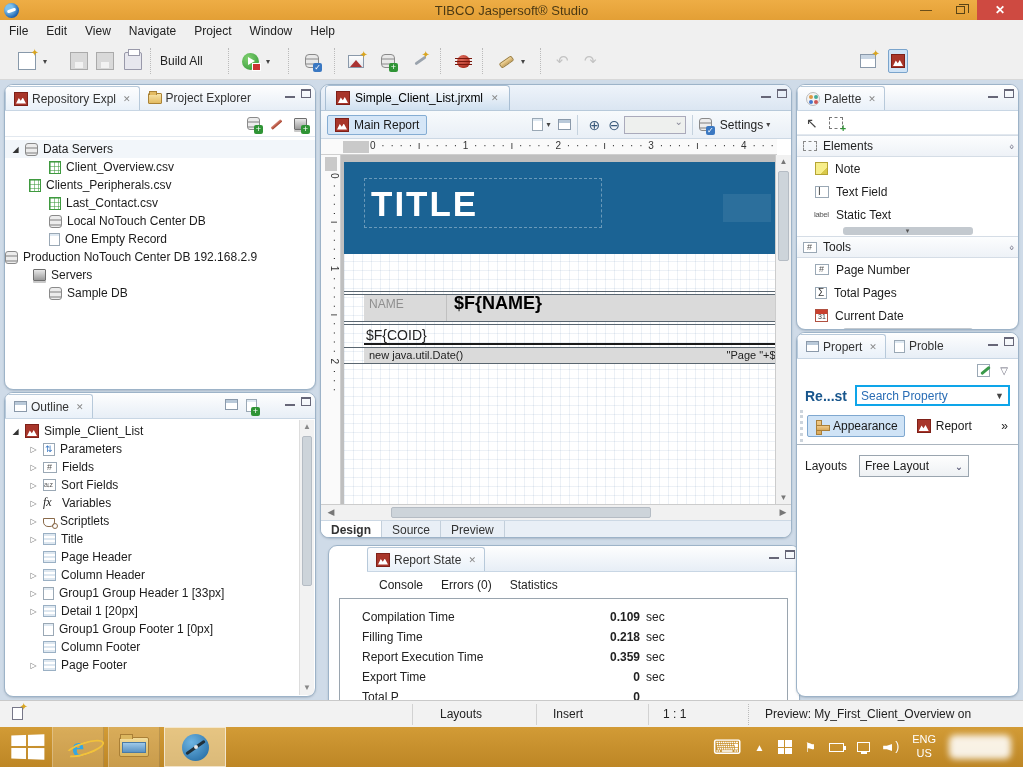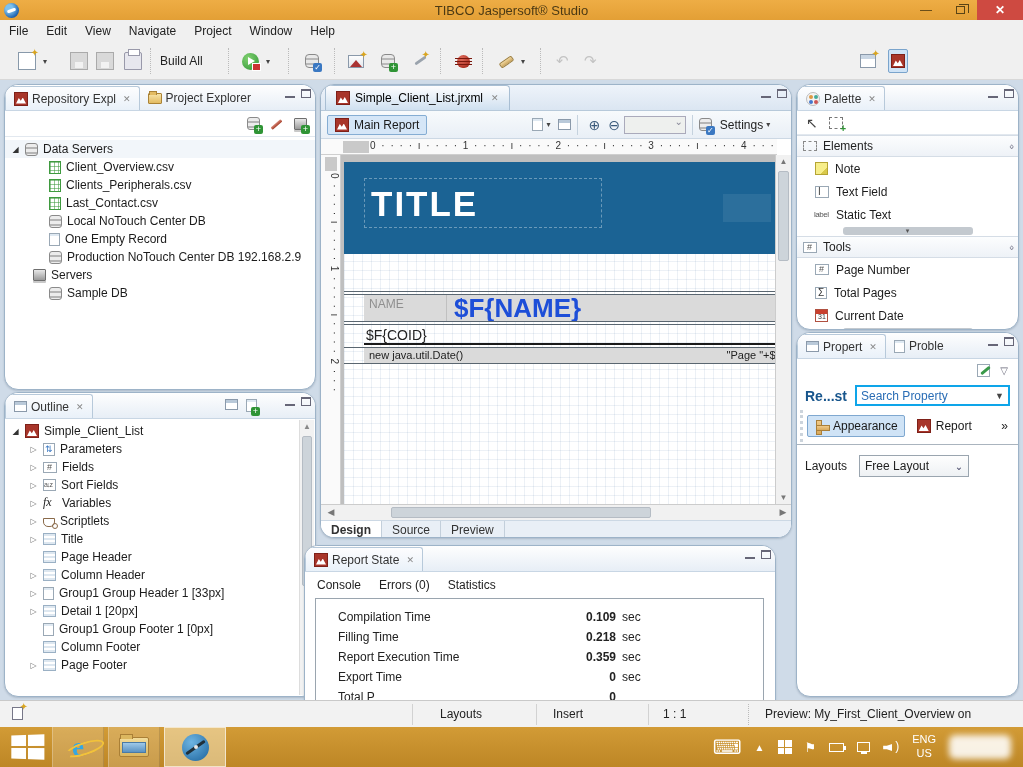--- a/index.html
+++ b/index.html
@@ -52,21 +52,21 @@
   .persp-table::before{ content:""; position:absolute; left:0; top:0; right:0; height:4px; background:#c9d6e4; }
   .persp-table::after{ content:"✦"; position:absolute; right:-5px; top:-7px; color:#d9a520; font-size:10px; }
   .persp-active { border:1px solid #7aa4cc; background:#cfe3f6; padding:2px; border-radius:2px; }
 
   
   .jicon { width:14px; height:14px; background:#a8352a; border:1px solid #7e2018; position:relative; display:inline-block; flex:0 0 auto; }
   .jicon::after { content:""; position:absolute; left:1px; bottom:1px; width:10px; height:6px; background:#fff;
     clip-path:polygon(0 100%, 28% 10%, 48% 55%, 68% 0, 100% 100%); }
 
   
-  .panel { position:absolute; background:#fff; border:1px solid #9db3c8; border-radius:14px; box-shadow:0 1px 2px rgba(70,90,110,.25); overflow:hidden; }
+  .panel { position:absolute; background:#fff; border:1px solid #9db3c8; border-radius:9px; box-shadow:0 1px 2px rgba(70,90,110,.25); overflow:hidden; }
   .phead { position:relative; height:26px; background:linear-gradient(#fefefe,#e7eef6); border-bottom:1px solid #c8d6e4; display:flex; align-items:flex-end; }
   .ptab { display:flex; align-items:center; gap:4px; height:24px; padding:0 8px; font-size:12px; color:#333; }
   .ptab.active { background:linear-gradient(#fdfdfe,#e9f1f9); border:1px solid #b7c9da; border-bottom:none; border-radius:3px 3px 0 0; }
   .tclose { font-size:9px; color:#888; margin-left:3px; }
   .pminmax { position:absolute; right:4px; top:4px; display:flex; gap:6px; align-items:center; }
   .pmin { width:10px; height:9px; border-bottom:2px solid #667; }
   .pmax { width:10px; height:9px; border:1px solid #667; border-top:2px solid #667; }
   .folder-ic { width:14px; height:11px; background:linear-gradient(#f7e3a6,#e3bb62); border:1px solid #ab8336; border-radius:1px; position:relative; }
   .folder-ic::before{ content:""; position:absolute; left:0; top:-3px; width:6px; height:3px; background:#e3bb62; border:1px solid #ab8336; border-bottom:none; }
 
@@ -154,29 +154,29 @@
     background-image:linear-gradient(rgba(110,145,185,.13) 1px, transparent 1px), linear-gradient(90deg, rgba(110,145,185,.13) 1px, transparent 1px);
     background-size:9px 9px; }
   .banner { position:absolute; left:0; top:0; width:433px; height:92px; background:#1b6394; }
   .banner .sel { position:absolute; left:20px; top:16px; width:238px; height:50px; border:1px dashed rgba(255,255,255,.35); }
   .banner .ghost { position:absolute; right:6px; top:32px; width:48px; height:28px; background:rgba(255,255,255,.08); }
   .btitle { position:absolute; left:27px; top:22px; color:#fff; font-size:35px; font-weight:bold; letter-spacing:2px; }
   .bandline { position:absolute; left:0; width:433px; height:1px; background:#5a6670; }
   .gband { position:absolute; left:20px; width:413px; background:#dadada; }
   .coidhdr { position:absolute; left:250px; top:4px; width:100px; text-align:center; color:#17699f; font-weight:bold; font-size:13px; }
   .namelabel { position:absolute; left:5px; top:2px; color:#8f8f8f; font-size:12px; }
-  .namefield { position:absolute; left:90px; top:-2px; color:#1d4ed8; font-weight:bold; font-size:26px; }
+  .namefield { position:absolute; left:90px; top:-2px; color:#000000; font-weight:bold; font-size:18px; }
   .vdiv { position:absolute; left:82px; top:0; bottom:0; width:1px; background:#c0c0c0; }
   .coidfield { position:absolute; left:22px; top:2px; color:#222; font-size:14px; }
   .blackline { position:absolute; left:20px; width:413px; height:2px; background:#1a1a1a; }
   .dateexpr { position:absolute; left:5px; top:1px; font-size:11px; color:#222; }
   .pageexpr { position:absolute; right:-6px; top:1px; font-size:11px; color:#222; white-space:nowrap; }
 
   
-  #rstate { left:304px; top:545px; width:472px; height:188px; }
+  #rstate { left:328px; top:545px; width:472px; height:188px;padding-left:38px; }
   .rs-tabs { display:flex; gap:18px; padding:6px 12px 4px; font-size:12px; color:#222; }
   .statbox { position:absolute; left:10px; right:11px; top:52px; bottom:-6px; background:#fff; border:1px solid #9aa5af; overflow:hidden; }
   .statrow { position:absolute; left:0; right:0; height:20px; font-size:12px; color:#222; }
   .statrow .sl { position:absolute; left:22px; top:3px; }
   .statrow .sv { position:absolute; left:160px; width:140px; top:3px; text-align:right; font-weight:bold; }
   .statrow .su { position:absolute; left:306px; top:3px; }
 
   
   #palette { left:796px; top:84px; width:223px; height:246px; }
   .pal-tools { height:24px; display:flex; align-items:center; gap:10px; padding-left:8px; border-bottom:1px solid #e2e8ef; }
@@ -351,37 +351,37 @@
     <div class="tree">
       <div class="trow" style="padding-left:6px; background:#f2f6fa">
           <span class="exp open">◢</span>
           <span class="ic db-ic"></span>
           <span>Data Servers</span>
         </div>
       <div class="trow" style="padding-left:44px">
           <span class="ic csv-ic"></span>
           <span>Client_Overview.csv</span>
         </div>
-      <div class="trow" style="padding-left:44px">
+      <div class="trow" style="padding-left:24px">
           <span class="ic csv-ic"></span>
           <span>Clients_Peripherals.csv</span>
         </div>
       <div class="trow" style="padding-left:44px">
           <span class="ic csv-ic"></span>
           <span>Last_Contact.csv</span>
         </div>
       <div class="trow" style="padding-left:44px">
           <span class="ic db-ic"></span>
           <span>Local NoTouch Center DB</span>
         </div>
       <div class="trow" style="padding-left:44px">
           <span class="ic page-ic"></span>
           <span>One Empty Record</span>
         </div>
-      <div class="trow" style="padding-left:44px">
+      <div class="trow" style="">
           <span class="ic db-ic"></span>
           <span>Production NoTouch Center DB 192.168.2.9</span>
         </div>
       <div class="trow" style="padding-left:28px">
           <span class="ic server-ic"></span>
           <span>Servers</span>
         </div>
       <div class="trow" style="padding-left:44px">
           <span class="ic db-ic"></span>
           <span>Sample DB</span>

